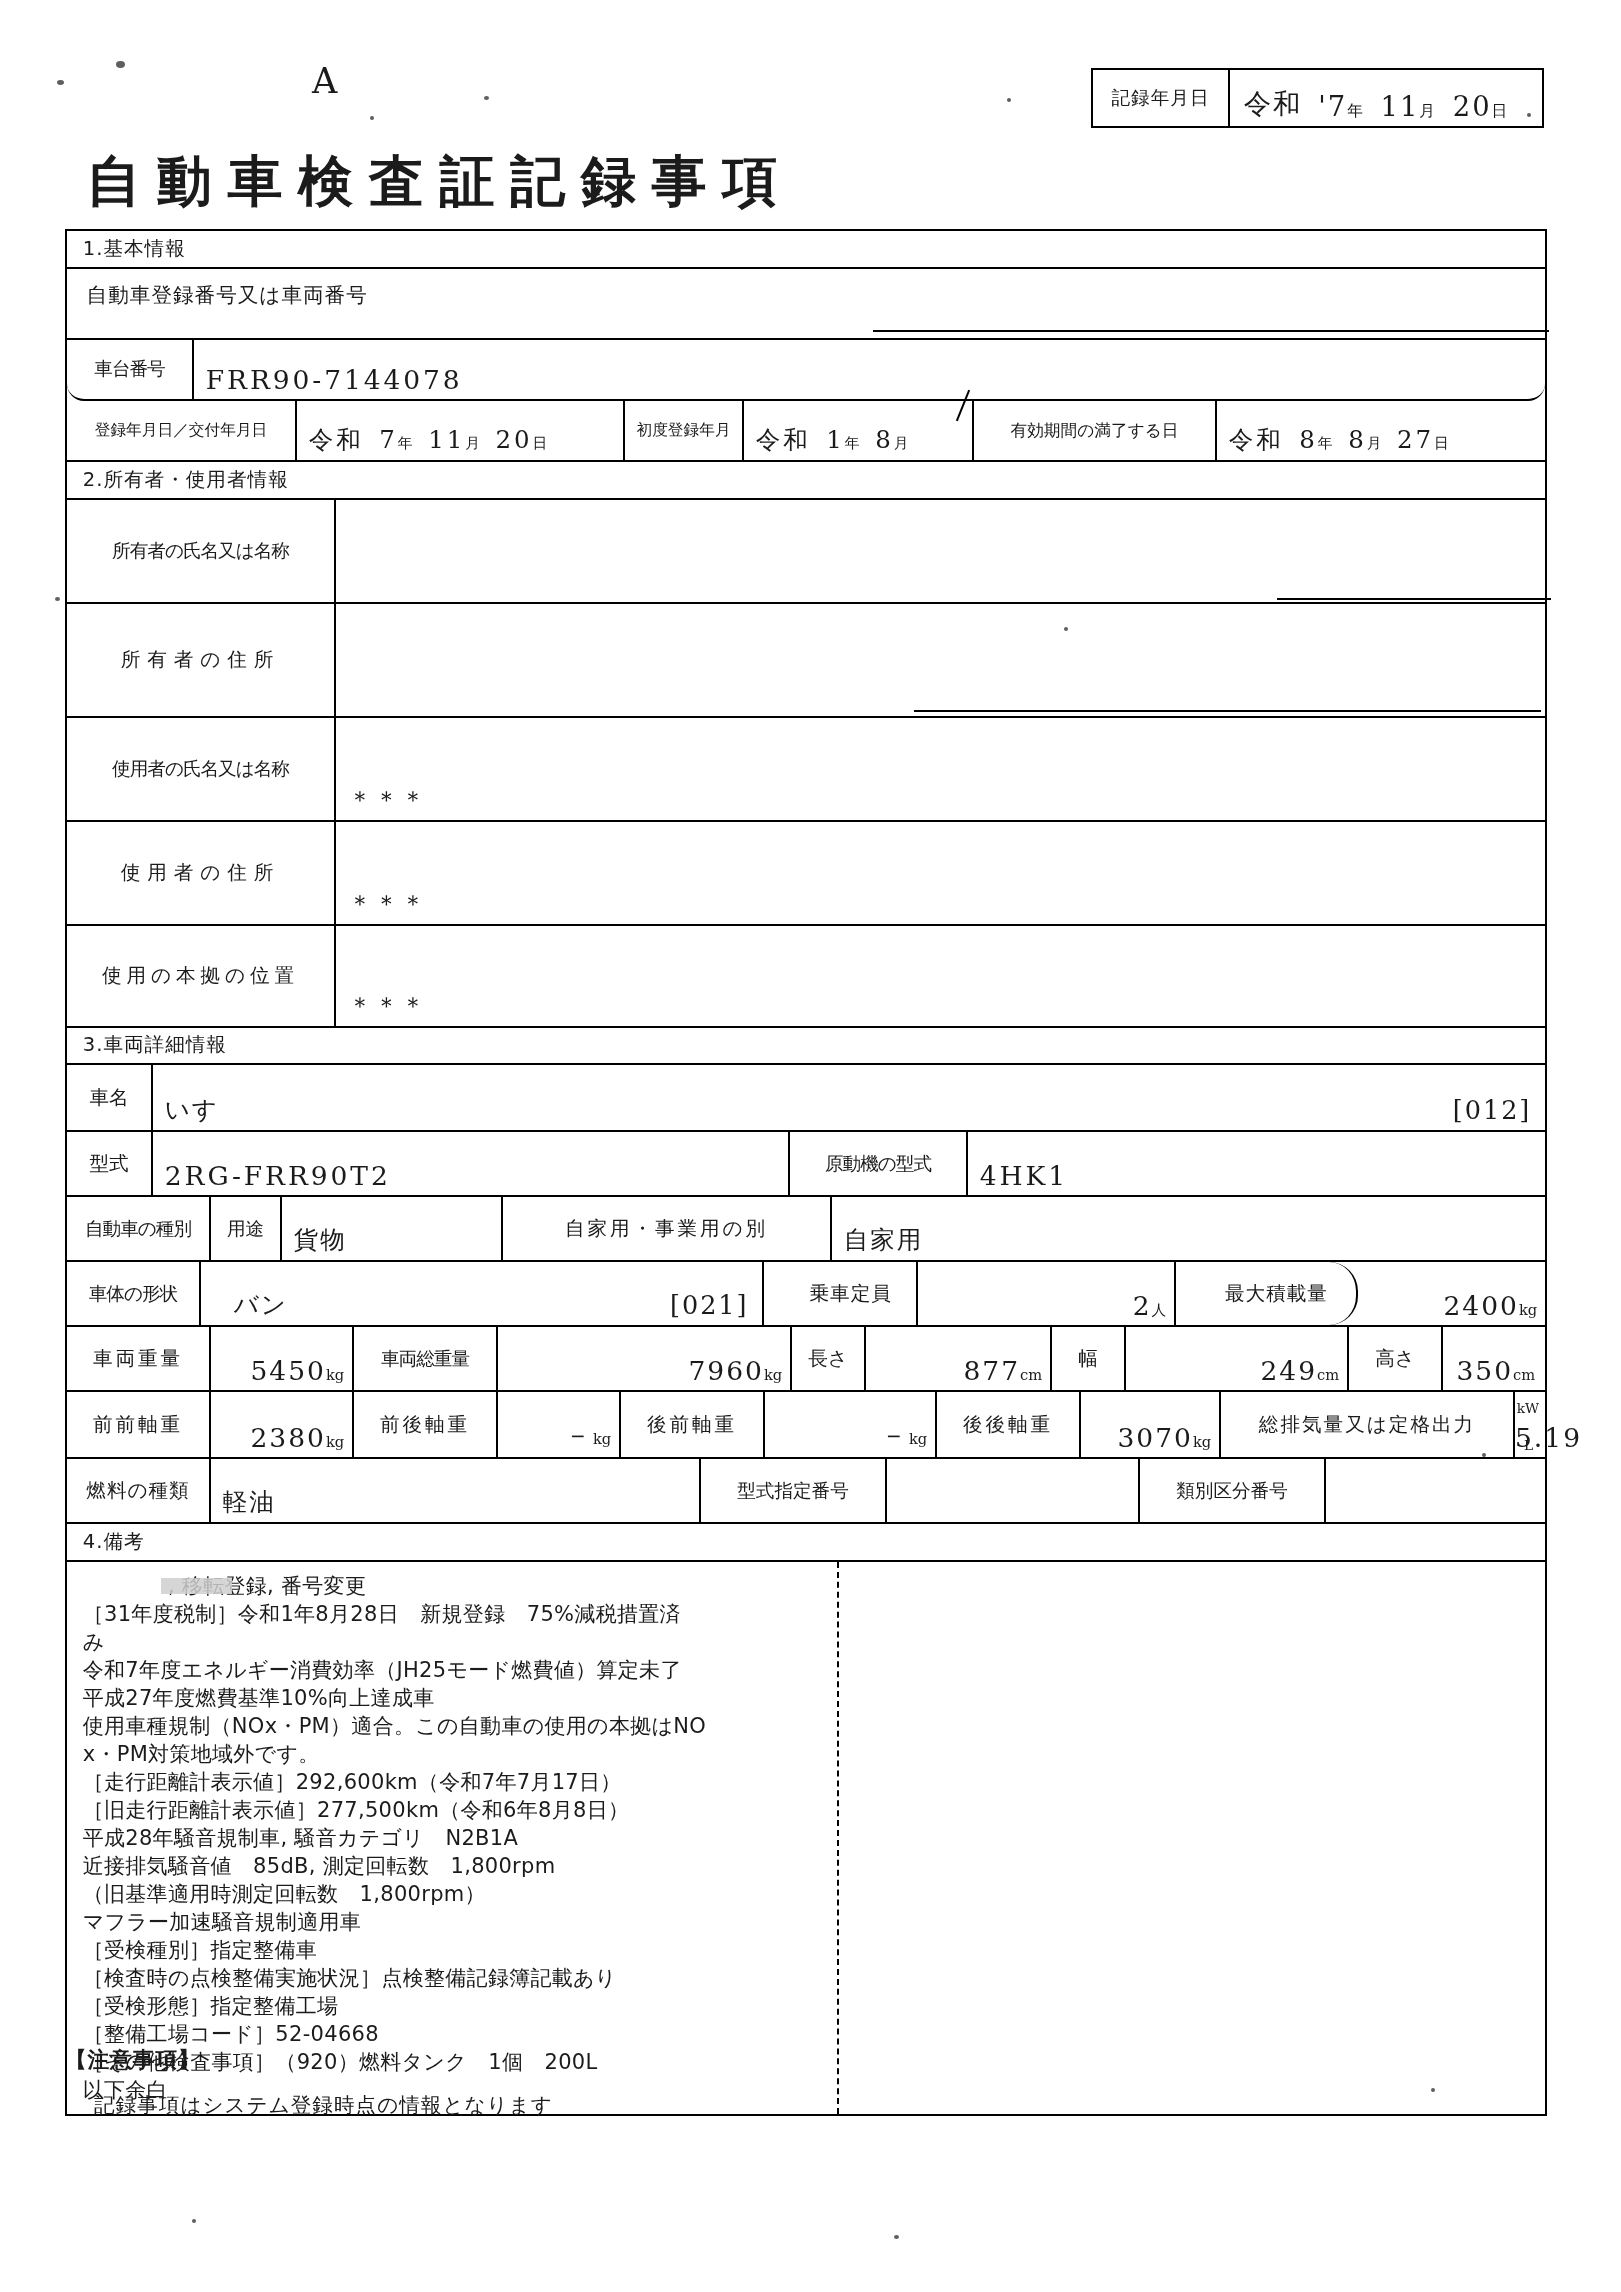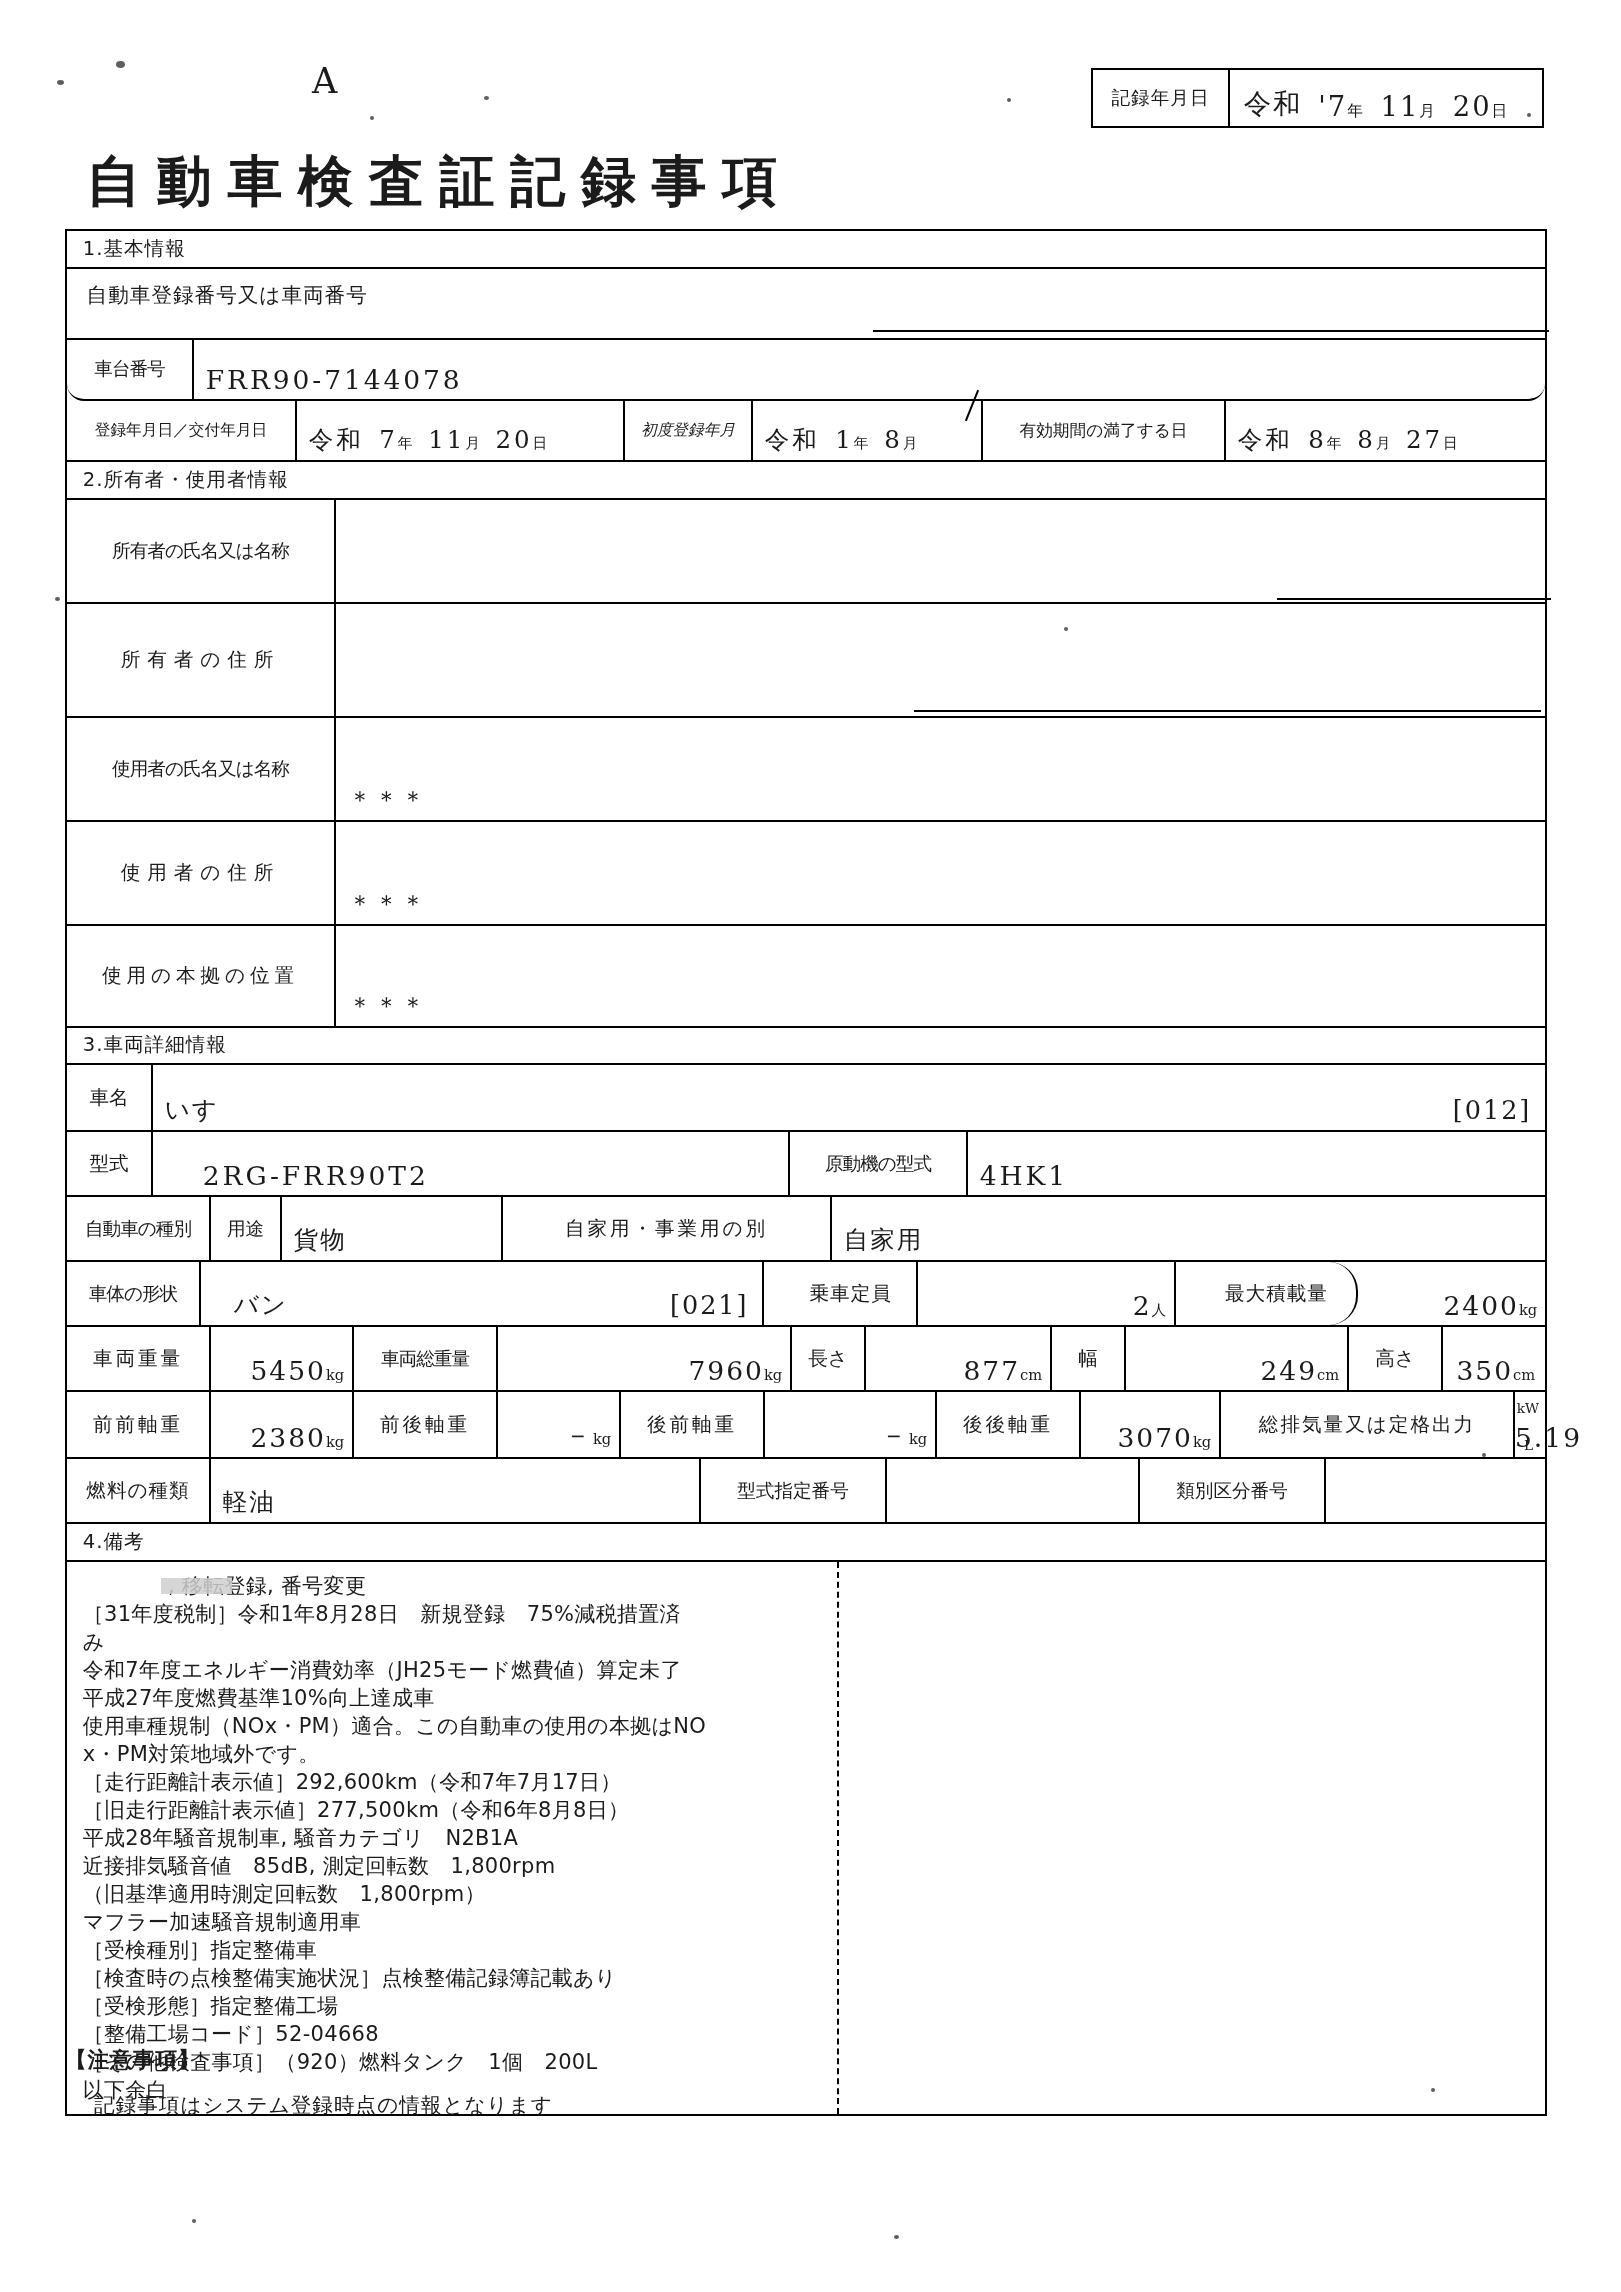--- a/index.html
+++ b/index.html
@@ -284,21 +284,21 @@
 
     <div class="row" style="height:61px;">
       <div class="cell" style="width:230px;">
         <div class="lbl" style="font-size:15.7px;letter-spacing:0px;">登録年月日／交付年月日</div>
       </div>
       <div class="cell" style="width:328px;">
         <div class="val" style="font-size:24.5px;">
           <span>令和</span><span class="gap"></span><span>7</span><span class="unit">年</span><span class="gap"></span><span>11</span><span class="unit">月</span><span class="gap"></span><span>20</span><span class="unit">日</span>
         </div>
       </div>
-      <div class="cell" style="width:128px;font-style:italic;">
+      <div class="cell" style="width:119px;">
         <div class="lbl" style="font-size:15.7px;letter-spacing:0;">初度登録年月</div>
       </div>
       <div class="cell" style="width:230px;position:relative;">
         <div class="val" style="font-size:24.5px;">
           <span>令和</span><span class="gap"></span><span>1</span><span class="unit">年</span><span class="gap"></span><span>8</span><span class="unit">月</span>
         </div>
         <div style="position:absolute;right:7.8px;top:-11.8px;width:2px;height:33px;background:#000;transform:rotate(22deg);"></div>
       </div>
       <div class="cell" style="width:243px;">
         <div class="lbl" style="font-size:16.7px;letter-spacing:0;">有効期間の満了する日</div>
@@ -368,21 +368,21 @@
       <div class="cell last" style="width:calc(100% - 86px);position:relative;">
         <div class="val jp">いすゞ</div>
         <div class="bracket-right">[012]</div>
       </div>
     </div>
 
     <div class="row" style="height:65px;">
       <div class="cell" style="width:86px;">
         <div class="lbl">型式</div>
       </div>
-      <div class="cell" style="width:637px;padding-left:38px;">
+      <div class="cell" style="width:637px;">
         <div class="val">2RG-FRR90T2</div>
       </div>
       <div class="cell" style="width:178px;">
         <div class="lbl tight">原動機の型式</div>
       </div>
       <div class="cell last" style="width:calc(100% - 902px);">
         <div class="val">4HK1</div>
       </div>
     </div>
 

